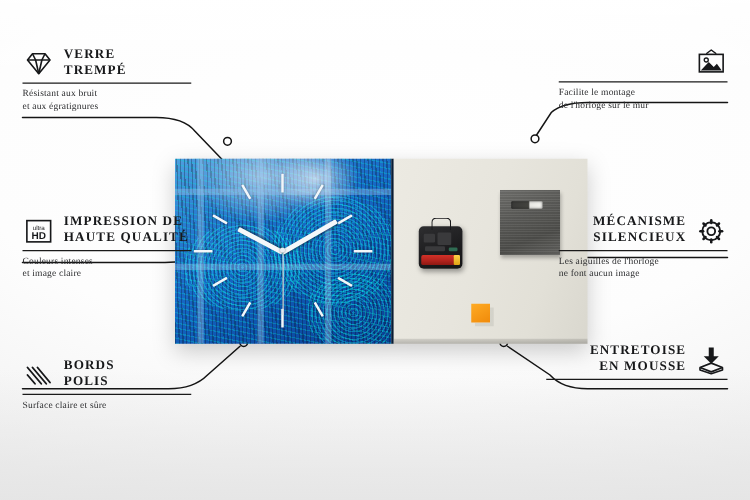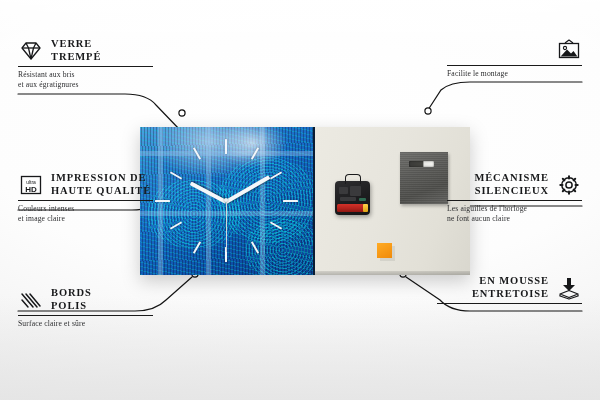--- a/index.html
+++ b/index.html
@@ -217,21 +217,21 @@
         </g>
           </svg>
       </span>
       <div class="titles">
         <div>VERRE</div>
         <div>TREMPÉ</div>
       </div>
     </div>
     <div class="rule" style="width:135px;"></div>
     <div class="sub">
-      <div>Résistant aux bris</div>
+      <div>Résistant aux bruit</div>
       <div>et aux égratignures</div>
     </div>
   </div>
 
   <div class="feature left" style="left:18px;top:172px;width:135px;">
     <div class="feat-head">
       <span class="ico">
         <svg viewBox="0 0 26 24" class="ico">
           <rect x="3.5" y="3.5" width="19" height="17" fill="none" stroke="#17181a" stroke-width="1.3"></rect>
           <text x="13" y="11" font-family="Liberation Sans, sans-serif" font-size="5" fill="#17181a" text-anchor="middle">ultra</text>
@@ -283,20 +283,21 @@
           <path d="M9 5 L13 2 L17 5" fill="none" stroke="#17181a" stroke-width="1.2" stroke-linejoin="round"></path>
           <rect x="3.5" y="5.5" width="19" height="14" fill="none" stroke="#17181a" stroke-width="1.3"></rect>
           <circle cx="9" cy="10" r="1.6" fill="none" stroke="#17181a" stroke-width="1.1"></circle>
           <path d="M4.6 18.4 L11 11.5 L15 15.5 L17.5 13 L21.4 18.4 Z" fill="#17181a"></path>
         </svg>
       </span>
     </div>
     <div class="rule" style="width:135px;"></div>
     <div class="sub">
       <div>Facilite le montage</div>
+      <div>de l'horloge sur le mur</div>
     </div>
   </div>
 
   <div class="feature right" style="left:447px;top:172px;width:135px;">
     <div class="feat-head right">
       <div class="titles">
         <div>MÉCANISME</div>
         <div>SILENCIEUX</div>
       </div>
       <span class="ico">
@@ -314,29 +315,29 @@
               <path d="M19.2 5.8 L17.6 7.4"></path>
                 <path d="M8.4 16.6 L6.8 18.2"></path>
             </g>
           </g>
         </svg>
       </span>
     </div>
     <div class="rule" style="width:135px;"></div>
     <div class="sub">
       <div>Les aiguilles de l'horloge</div>
-      <div>ne font aucun claire</div>
+      <div>ne font aucun image</div>
     </div>
   </div>
 
   <div class="feature right" style="left:437px;top:275px;width:145px;">
     <div class="feat-head right">
       <div class="titles">
+        <div>ENTRETOISE</div>
         <div>EN MOUSSE</div>
-        <div>ENTRETOISE</div>
       </div>
       <span class="ico">
         <svg viewBox="0 0 26 24" class="ico">
           <path d="M11 2 H15 V9 H19 L13 15 L7 9 H11 Z" fill="#17181a"></path>
           <path d="M13 14.5 L22 18 L13 21.5 L4 18 Z" fill="none" stroke="#17181a" stroke-width="1.3" stroke-linejoin="round"></path>
           <path d="M4 18.4 V20 L13 23 L22 20 V18.4" fill="none" stroke="#17181a" stroke-width="1.3" stroke-linejoin="round"></path>
         </svg>
       </span>
     </div>
     <div class="rule" style="width:145px;"></div>

